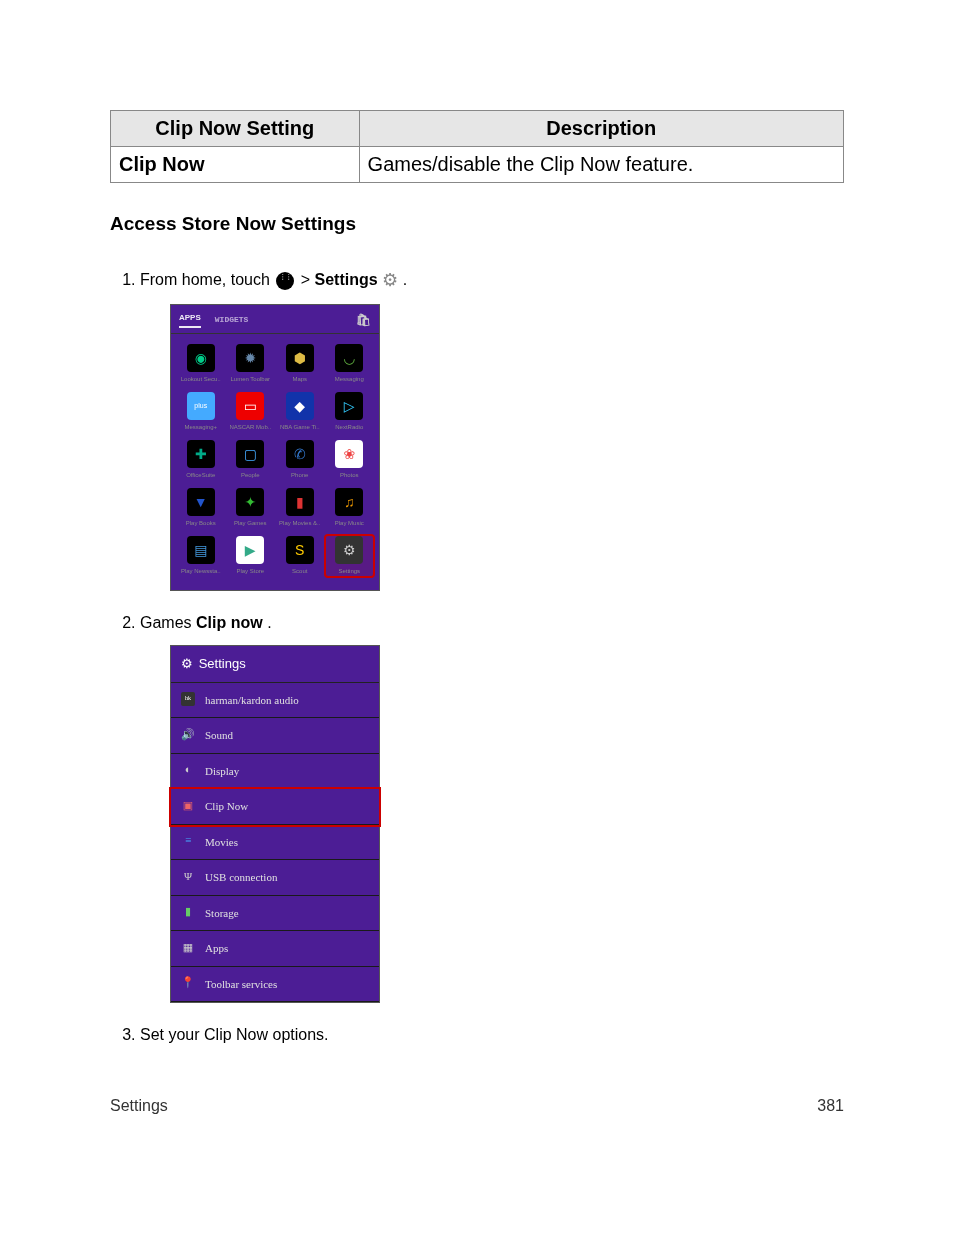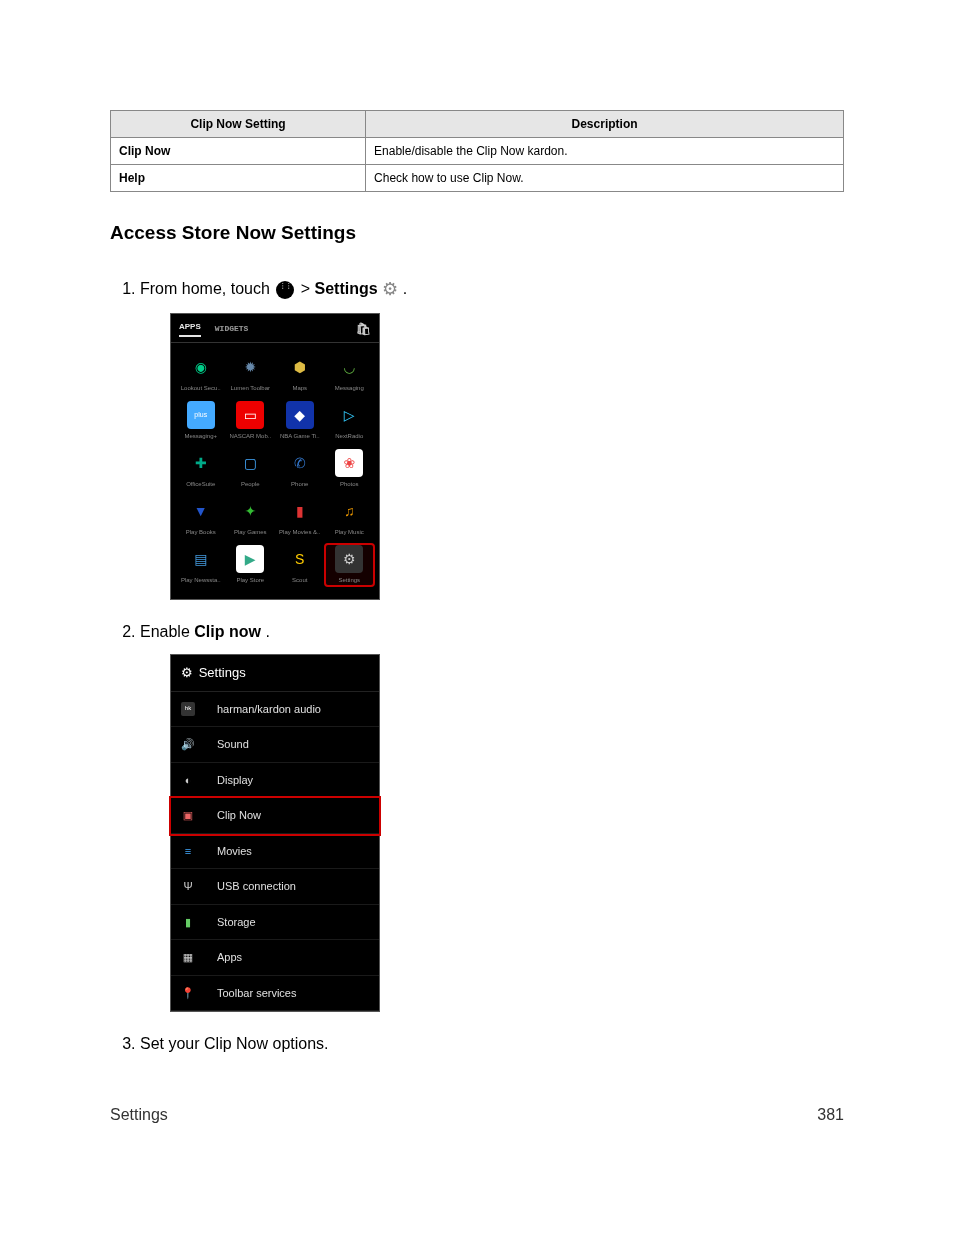--- a/index.html
+++ b/index.html
@@ -12,21 +12,21 @@
     }
     table {
       width: 100%;
       border-collapse: collapse;
       margin-bottom: 30px;
     }
     th, td {
       border: 1px solid #888;
       padding: 6px 8px;
       text-align: left;
-      font-size: 12px;
+      font-size: 20px;
     }
     th {
       background: #e6e6e6;
       font-weight: bold;
       text-align: center;
     }
     td.setting-name { font-weight: bold; }
     h2.subheading {
       font-size: 19px;
       font-weight: bold;
@@ -64,21 +64,21 @@
       line-height: 4px;
     }
     .gear-icon-inline {
       display: inline-block;
       vertical-align: middle;
       color: #888;
       font-size: 18px;
     }
     .screenshot {
       margin: 10px 0 20px 30px;
-      background: #000000;
+      background: #4c1d95;
       border: 1px solid #555;
     }
     
     .shot1 {
       width: 210px;
       padding-bottom: 8px;
     }
     .shot1-tabs {
       display: flex;
       align-items: center;
@@ -137,23 +137,24 @@
     .shot2-section {
       padding: 8px 10px 4px 10px;
       color: #888;
       font-size: 9px;
       letter-spacing: 0.5px;
     }
     .shot2-item {
       padding: 9px 10px;
       border-bottom: 1px solid #1a1a1a;
       display: flex;
-      align-items: center;
-      gap: 22px;
+      align-items: flex-start;
+      gap: 10px;
       color: #e0e0e0;
+      font-family: Liberation Serif, serif;
     }
     .shot2-item.highlight {
       outline: 2px solid #c00;
       position: relative;
       z-index: 1;
     }
     .shot2-item .mini-icon {
       width: 14px; height: 14px;
       display: inline-flex;
       align-items: center; justify-content: center;
@@ -173,25 +174,21 @@
 <table>
   <thead>
     <tr>
       <th>Clip Now Setting</th>
       <th>Description</th>
     </tr>
   </thead>
   <tbody>
     <tr>
       <td class="setting-name">Clip Now</td>
-      <td>Enable/disable the Clip Now kardon.</td>
-    </tr>
-    <tr>
-      <td class="setting-name">Help</td>
-      <td>Check how to use Clip Now.</td>
+      <td>Games/disable the Clip Now feature.</td>
     </tr>
   </tbody>
 </table>
 
 <h2 class="subheading">Access Store Now Settings</h2>
 
 <ol>
   <li>
     <span>From home, touch </span>
     <span class="inline-icon apps-icon-circle"></span>
@@ -286,21 +283,21 @@
           </div>
           <div class="app highlight">
             <div class="icon" style="background: rgb(51, 51, 51); color: rgb(204, 204, 204); font-size: 14px;">⚙</div>
             <div>Settings</div>
           </div>
         </div>
     </div>
   </li>
 
   <li>
-    <span>Enable </span>
+    <span>Games </span>
     <b>Clip now</b>
     <span>.</span>
 
     
     <div class="screenshot shot2">
       <div class="shot2-header">
         <span>⚙</span>
         <span>Settings</span>
       </div>
       <div id="shot2-device-items">

